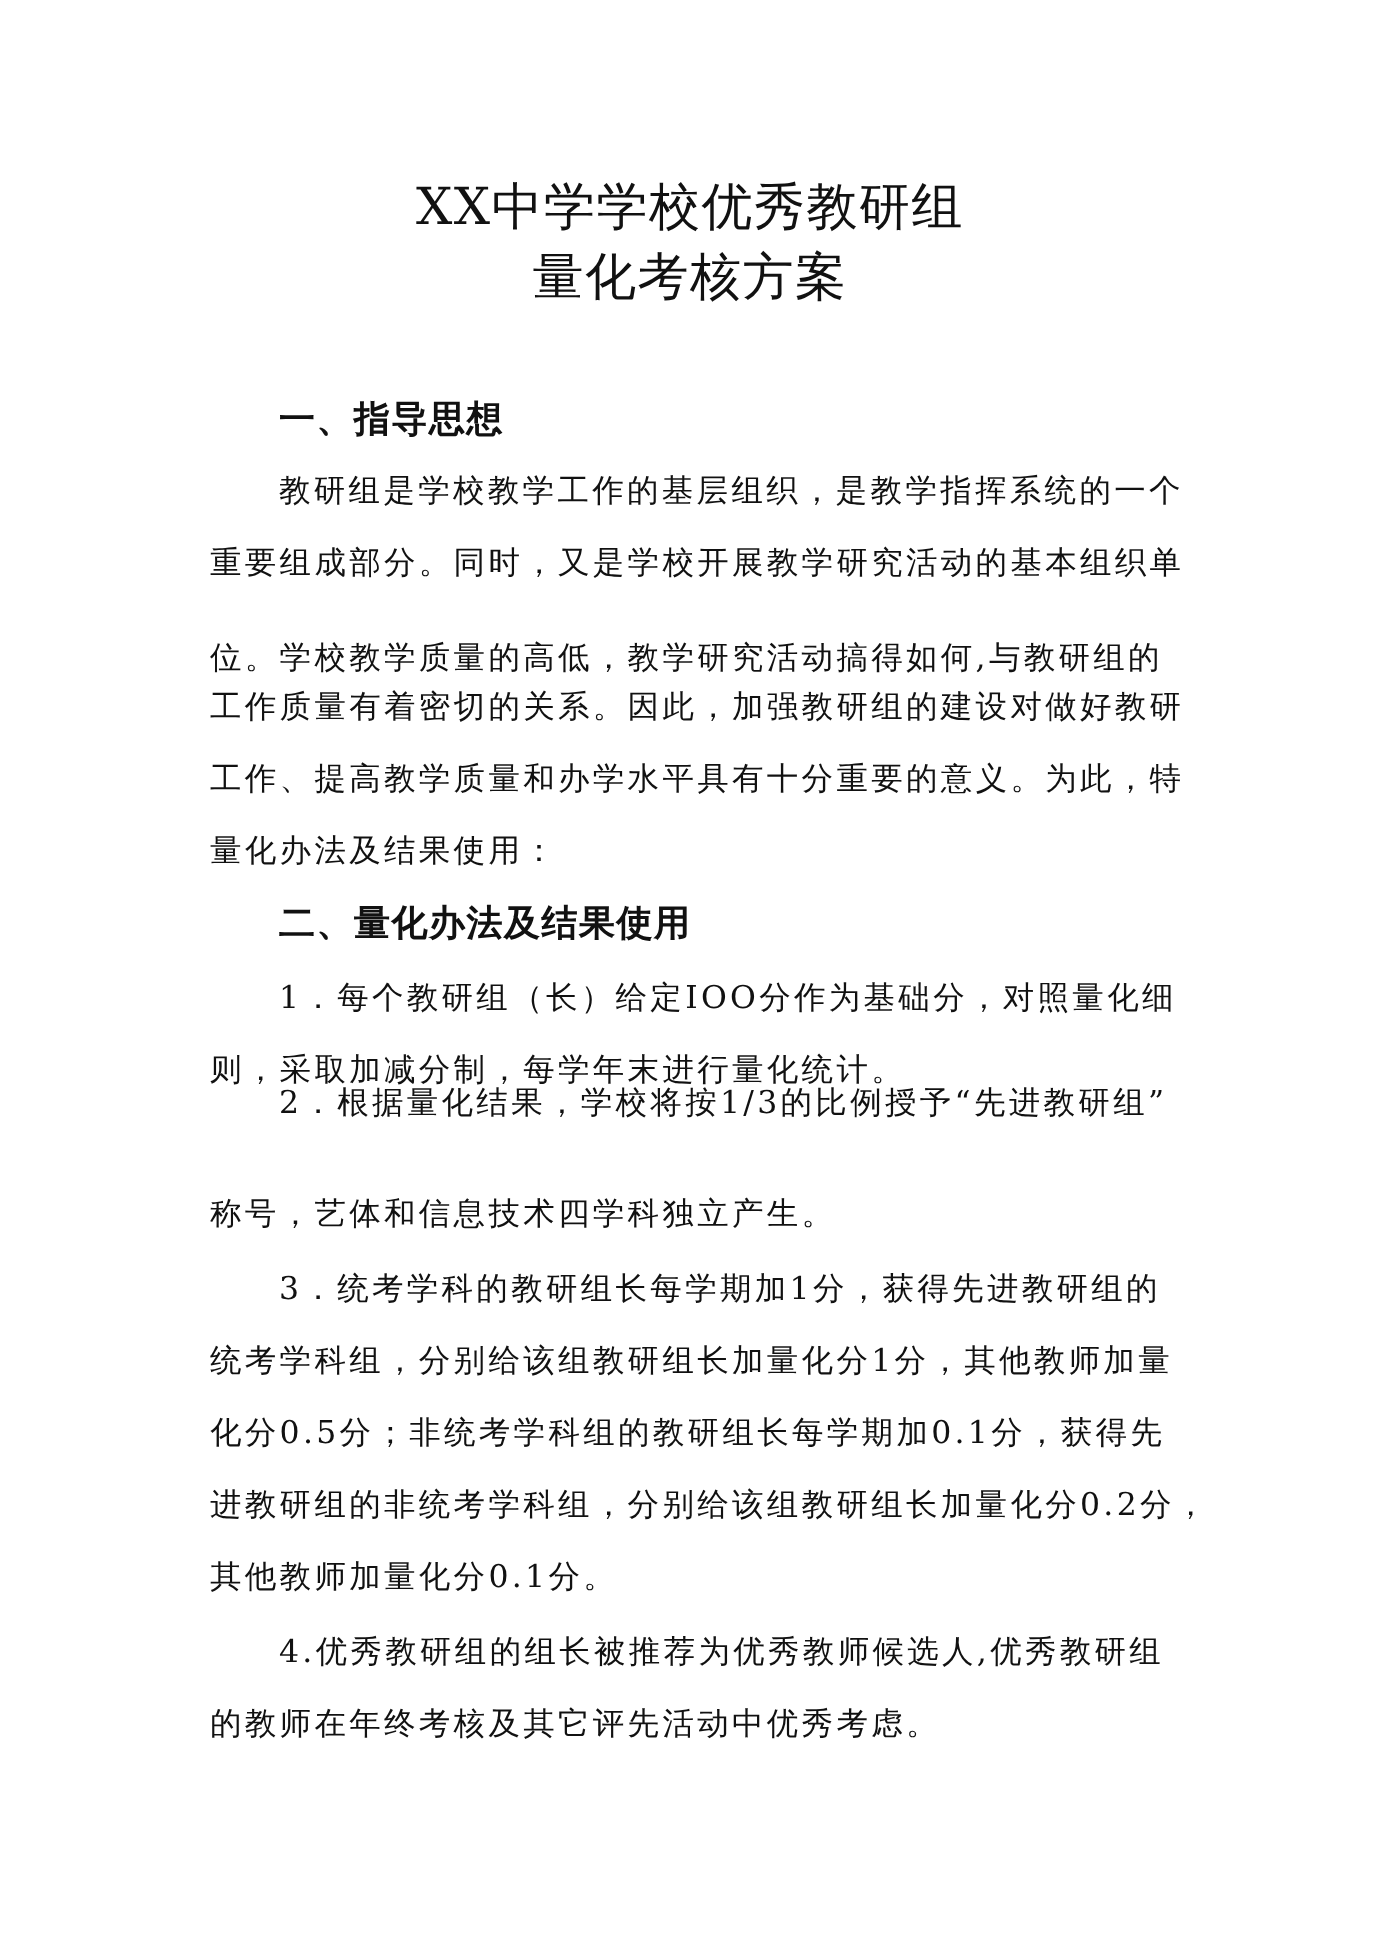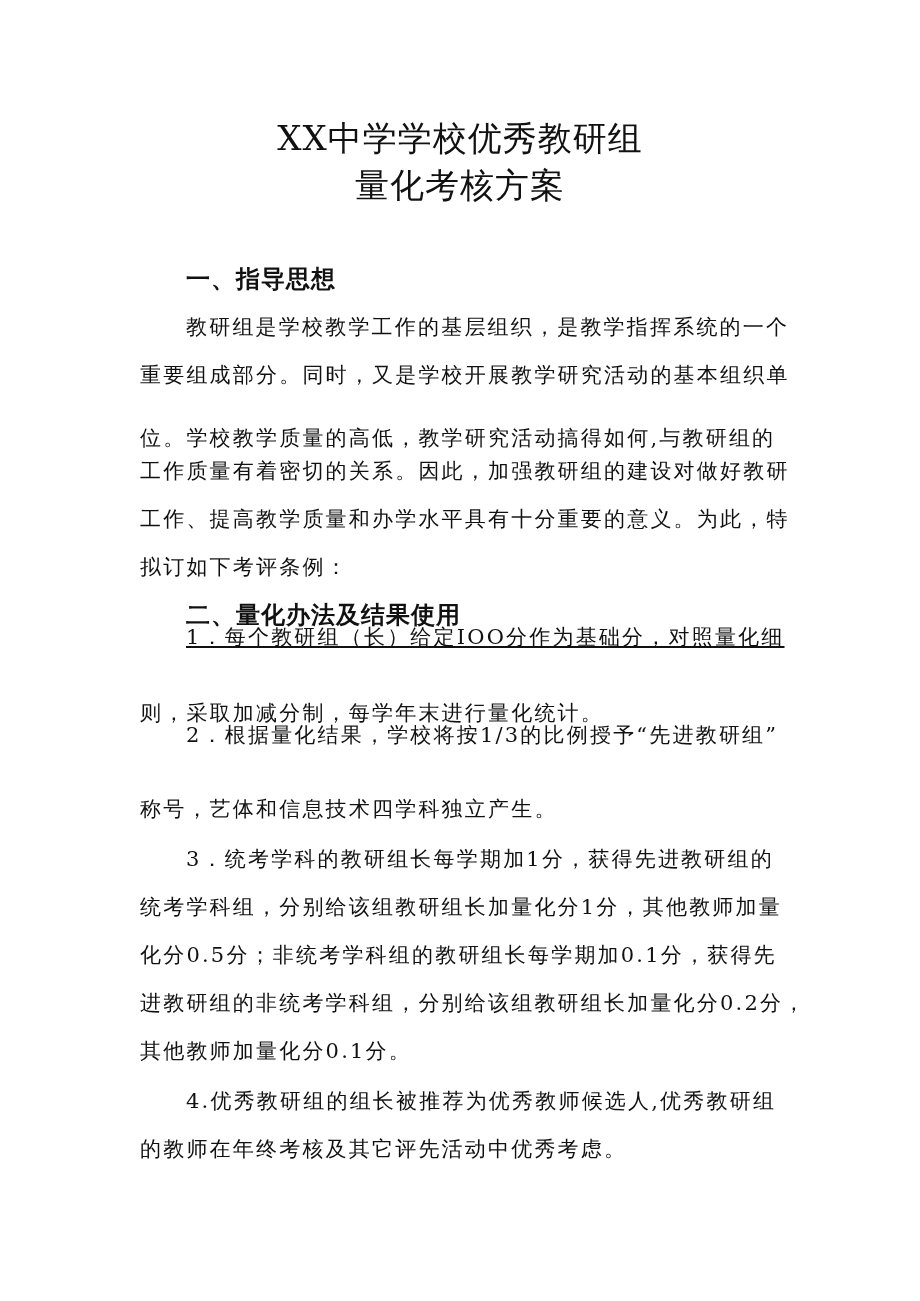--- a/index.html
+++ b/index.html
@@ -59,25 +59,25 @@
   <h1 class="title title-line1">XX中学学校优秀教研组</h1>
   <h1 class="title title-line2">量化考核方案</h1>
 
   <div class="line indent heading" style="top:265px;">一、指导思想</div>
 
   <div class="line indent" style="top:313px;">教研组是学校教学工作的基层组织，是教学指挥系统的一个</div>
   <div class="line" style="top:361px;">重要组成部分。同时，又是学校开展教学研究活动的基本组织单</div>
   <div class="line" style="top:424px;">位。学校教学质量的高低，教学研究活动搞得如何,与教研组的</div>
   <div class="line" style="top:457px;font-family:Liberation Serif, serif;">工作质量有着密切的关系。因此，加强教研组的建设对做好教研</div>
   <div class="line" style="top:505px;">工作、提高教学质量和办学水平具有十分重要的意义。为此，特</div>
-  <div class="line" style="top:553px;">拟订如下考评条例：</div>
+  <div class="line" style="top:553px;">量化办法及结果使用：</div>
 
   <div class="line indent heading" style="top:601px;">二、量化办法及结果使用</div>
 
-  <div class="line indent" style="top:623px;text-decoration:underline;">1．每个教研组（长）给定IOO分作为基础分，对照量化细</div>
+  <div class="line indent" style="top:651px;">1．每个教研组（长）给定IOO分作为基础分，对照量化细</div>
   <div class="line" style="top:699px;">则，采取加减分制，每学年末进行量化统计。</div>
 
   <div class="line indent" style="top:721px;">2．根据量化结果，学校将按1/3的比例授予“先进教研组”</div>
   <div class="line" style="top:795px;">称号，艺体和信息技术四学科独立产生。</div>
 
   <div class="line indent" style="top:845px;">3．统考学科的教研组长每学期加1分，获得先进教研组的</div>
   <div class="line" style="top:893px;">统考学科组，分别给该组教研组长加量化分1分，其他教师加量</div>
   <div class="line" style="top:941px;">化分0.5分；非统考学科组的教研组长每学期加0.1分，获得先</div>
   <div class="line" style="top:989px;">进教研组的非统考学科组，分别给该组教研组长加量化分0.2分，</div>
   <div class="line" style="top:1037px;">其他教师加量化分0.1分。</div>

